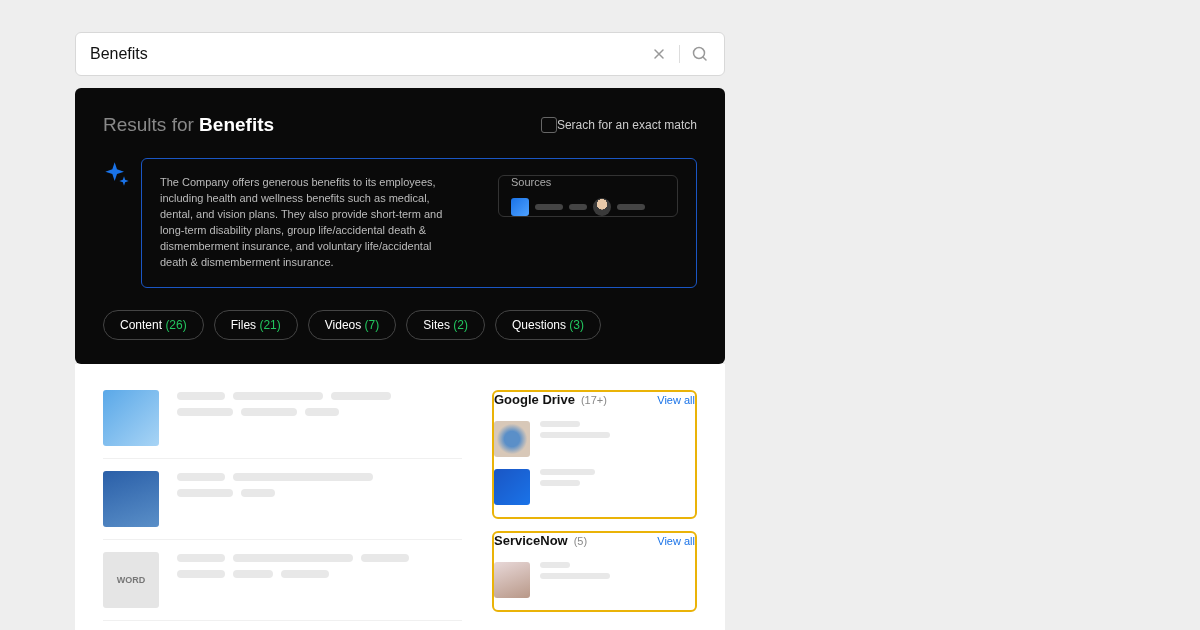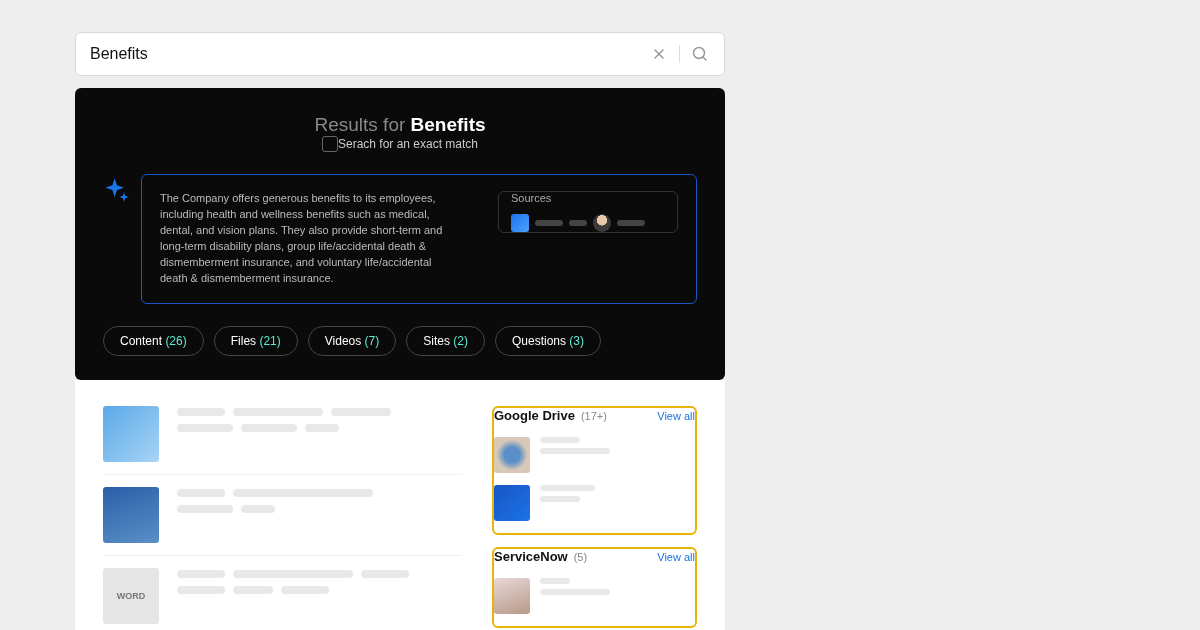--- a/index.html
+++ b/index.html
@@ -55,21 +55,20 @@
   border-radius: 6px;
   margin-top: 12px;
   padding: 26px 28px 24px 28px;
   color: #fff;
 }
 .results-header {
   display: flex;
   justify-content: space-between;
   align-items: center;
   margin-bottom: 22px;
-  flex-direction: column;
 }
 .results-title {
   font-size: 19px;
   font-weight: 400;
 }
 .results-title .prefix { color: #888; }
 .results-title .term { color: #fff; font-weight: 600; }
 .exact-match {
   display: flex;
   align-items: center;
@@ -139,21 +138,21 @@
   gap: 10px;
 }
 .pill {
   border: 1px solid #444;
   border-radius: 18px;
   padding: 7px 16px;
   font-size: 12px;
   color: #fff;
   cursor: pointer;
 }
-.pill .count { color: #5eead4; }
+.pill .count { color: #22c55e; }
 .white-panel {
   background: #fff;
   border-radius: 0 0 6px 6px;
   padding: 26px 28px;
   display: flex;
   gap: 30px;
 }
 .left-col { flex: 1; }
 .right-col { width: 205px; }
 .section-title {

